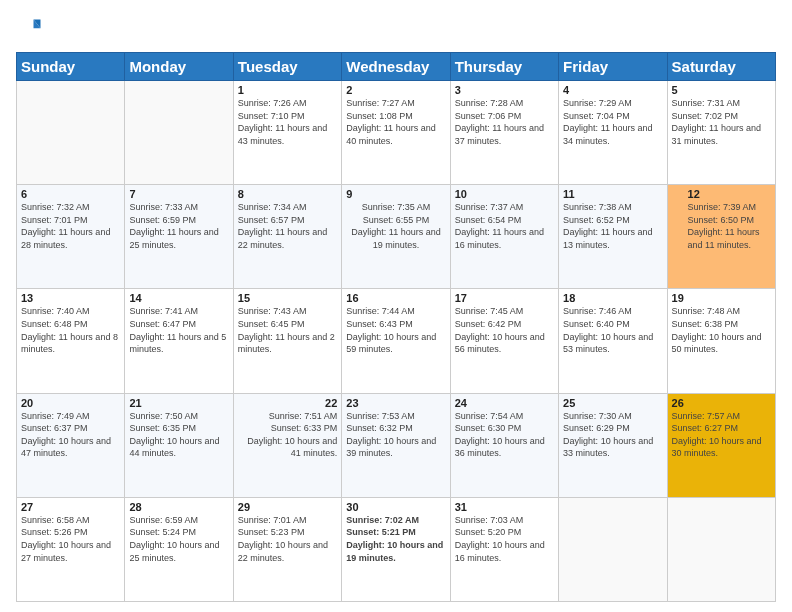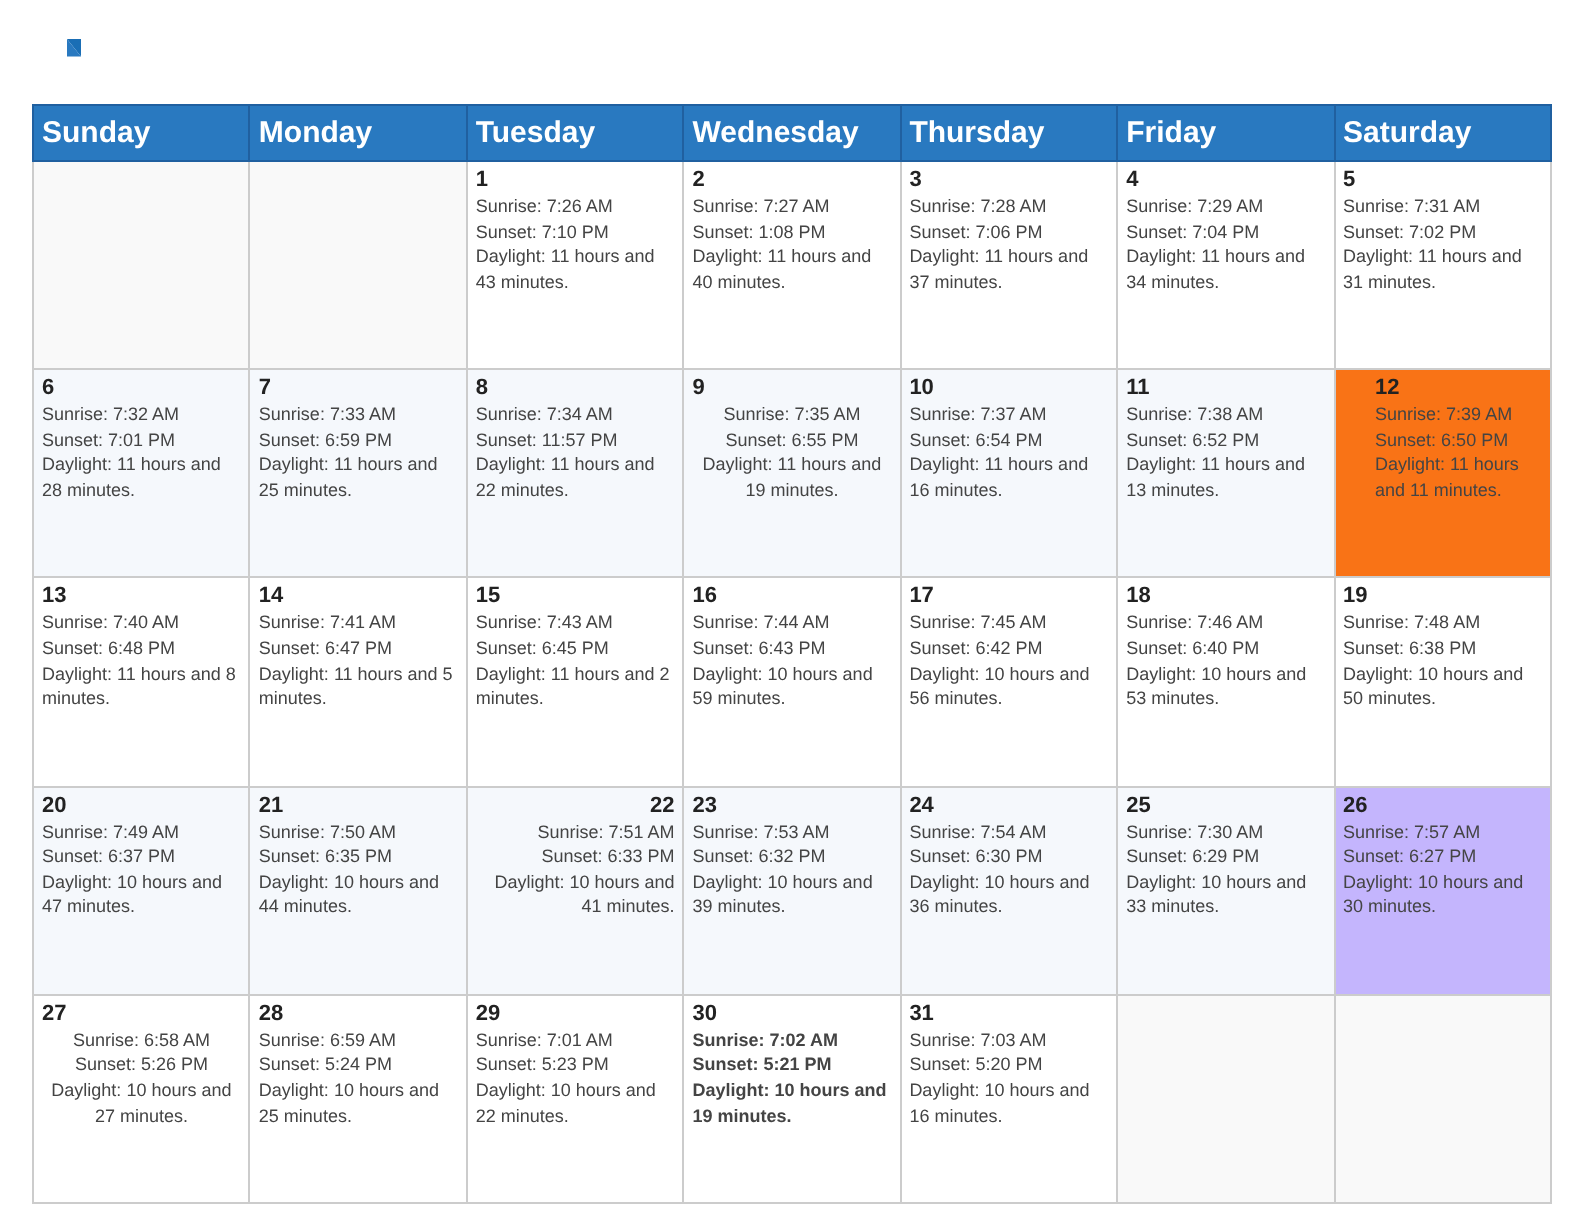--- a/index.html
+++ b/index.html
@@ -178,42 +178,42 @@
           </td>
           <td style="background: rgb(245, 248, 252);">
             <span class="day-num">7</span>
             <div class="day-info" style="white-space: pre-line;">Sunrise: 7:33 AM
 Sunset: 6:59 PM
 Daylight: 11 hours and 25 minutes.</div>
           </td>
           <td style="background: rgb(245, 248, 252);">
             <span class="day-num">8</span>
             <div class="day-info" style="white-space: pre-line;">Sunrise: 7:34 AM
-Sunset: 11:57 PM
+Sunset: 6:57 PM
 Daylight: 11 hours and 22 minutes.</div>
           </td>
           <td style="background: rgb(245, 248, 252);">
             <span class="day-num">9</span>
             <div class="day-info" style="white-space: pre-line; text-align: center;">Sunrise: 7:35 AM
 Sunset: 6:55 PM
 Daylight: 11 hours and 19 minutes.</div>
           </td>
           <td style="background: rgb(245, 248, 252);">
             <span class="day-num">10</span>
             <div class="day-info" style="white-space: pre-line;">Sunrise: 7:37 AM
 Sunset: 6:54 PM
 Daylight: 11 hours and 16 minutes.</div>
           </td>
           <td style="background: rgb(245, 248, 252);">
             <span class="day-num">11</span>
             <div class="day-info" style="white-space: pre-line;">Sunrise: 7:38 AM
 Sunset: 6:52 PM
 Daylight: 11 hours and 13 minutes.</div>
           </td>
-          <td style="background: #f97316; padding-left: 20px;">
+          <td style="background: #fdba74; padding-left: 20px;">
             <span class="day-num">12</span>
             <div class="day-info" style="white-space: pre-line;">Sunrise: 7:39 AM
 Sunset: 6:50 PM
 Daylight: 11 hours and 11 minutes.</div>
           </td>
         </tr>
         <tr>
           <td>
             <span class="day-num">13</span>
             <div class="day-info" style="white-space: pre-line;">Sunrise: 7:40 AM
@@ -287,31 +287,31 @@
             <div class="day-info" style="white-space: pre-line;">Sunrise: 7:54 AM
 Sunset: 6:30 PM
 Daylight: 10 hours and 36 minutes.</div>
           </td>
           <td style="background: rgb(245, 248, 252);">
             <span class="day-num">25</span>
             <div class="day-info" style="white-space: pre-line;">Sunrise: 7:30 AM
 Sunset: 6:29 PM
 Daylight: 10 hours and 33 minutes.</div>
           </td>
-          <td style="background: #c4b5fd; margin-left: 23px;">
+          <td style="background: #eab308; margin-left: 23px;">
             <span class="day-num">26</span>
             <div class="day-info" style="white-space: pre-line;">Sunrise: 7:57 AM
 Sunset: 6:27 PM
 Daylight: 10 hours and 30 minutes.</div>
           </td>
         </tr>
         <tr>
           <td>
             <span class="day-num">27</span>
-            <div class="day-info" style="white-space: pre-line; text-align: center;">Sunrise: 6:58 AM
+            <div class="day-info" style="white-space: pre-line;">Sunrise: 6:58 AM
 Sunset: 5:26 PM
 Daylight: 10 hours and 27 minutes.</div>
           </td>
           <td>
             <span class="day-num">28</span>
             <div class="day-info" style="white-space: pre-line;">Sunrise: 6:59 AM
 Sunset: 5:24 PM
 Daylight: 10 hours and 25 minutes.</div>
           </td>
           <td>

